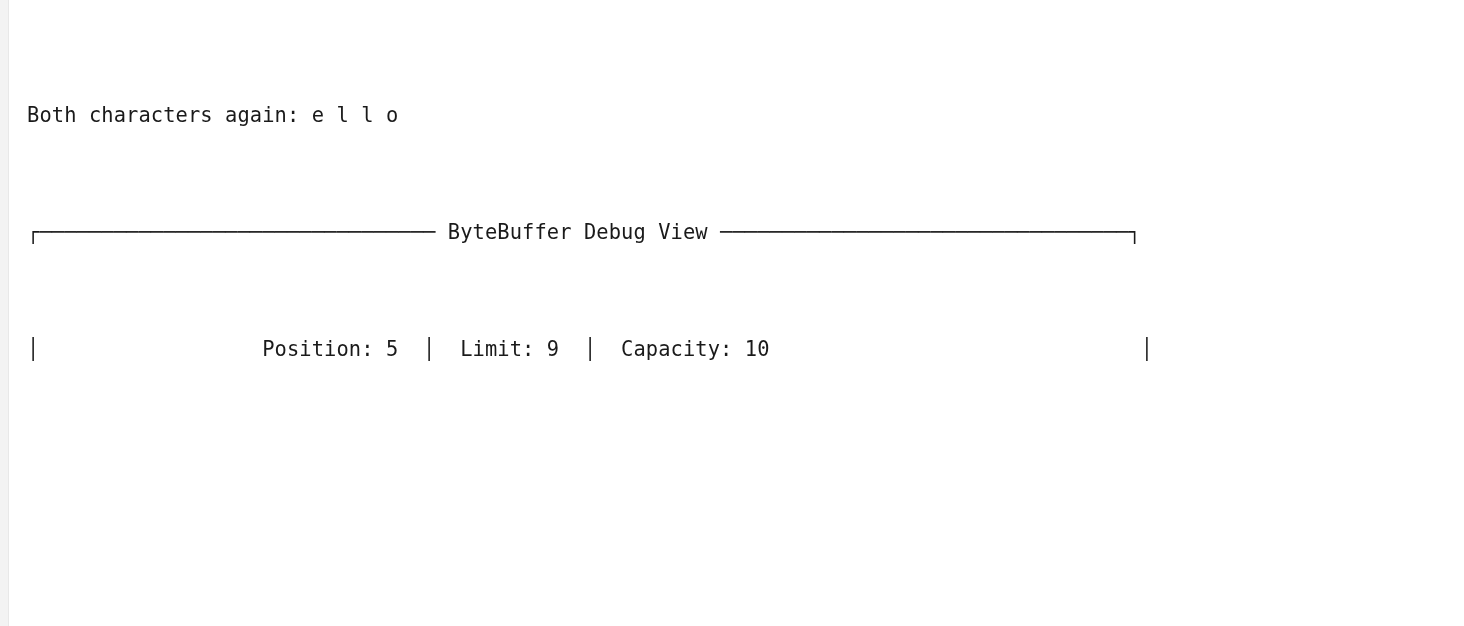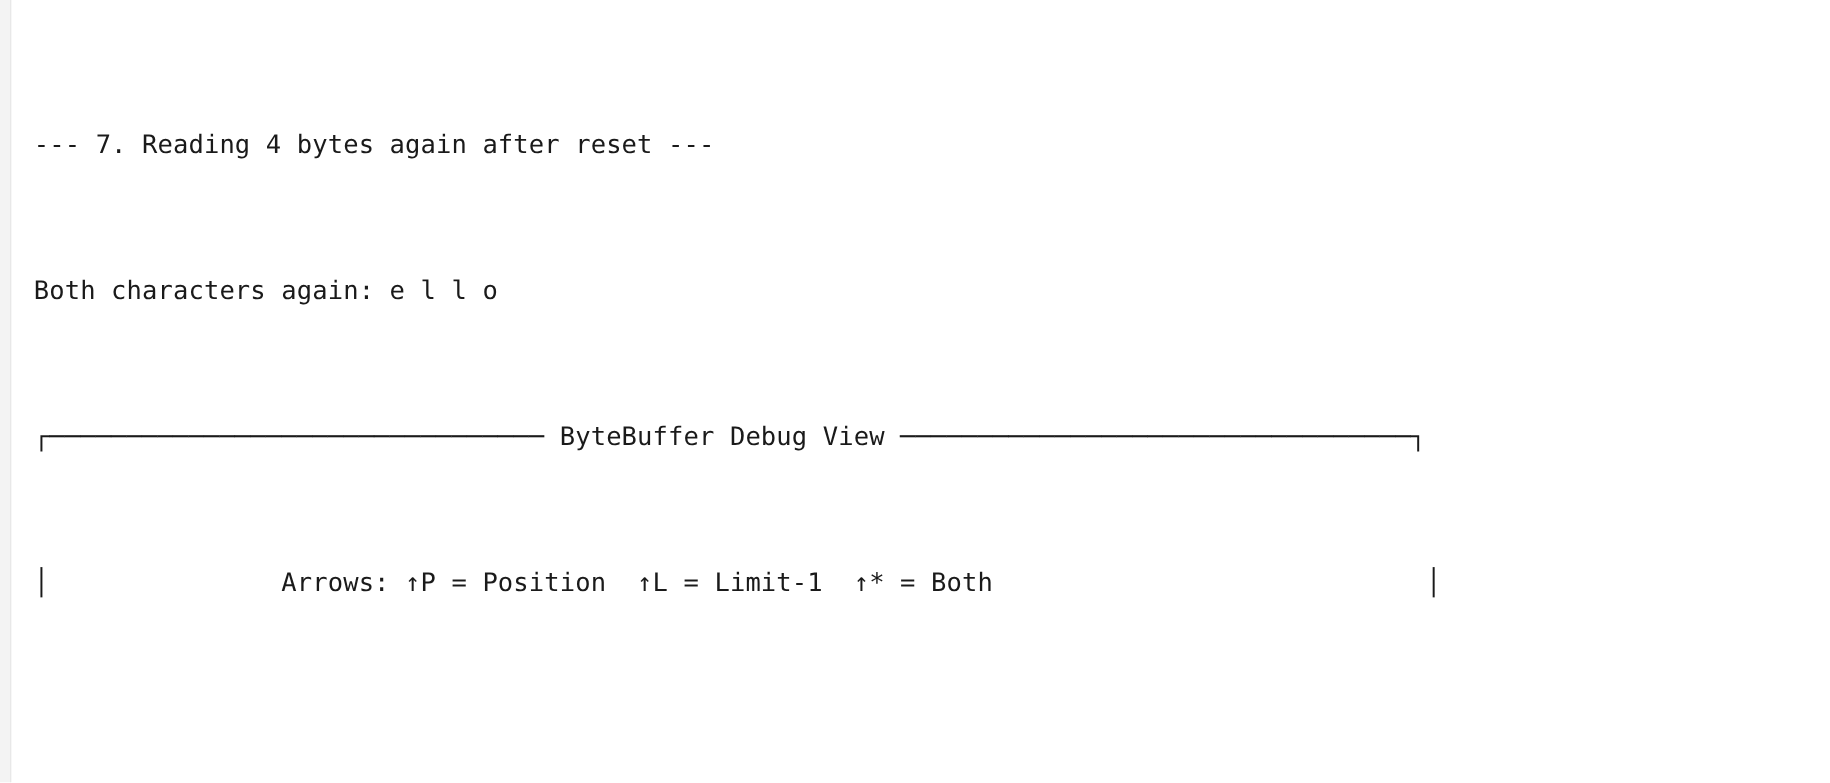--- a/index.html
+++ b/index.html
@@ -46,24 +46,23 @@
 
   
   .boxline { display: block; white-space: pre; height: 39px; }
 </style>
 </head>
 <body>
 
 <div id="gutter-strip"></div>
 
 <div id="console-output">
-  <span class="line">--- 7. Reading 4 bytes again after reset ---</span>
   <span class="line">Both characters again: e l l o</span>
   <span class="boxline">┌──────────────────────────────── ByteBuffer Debug View ─────────────────────────────────┐</span>
-  <span class="boxline">│               Arrows: ↑P = Position  ↑L = Limit-1  ↑* = Both                            │</span>
+  <span class="boxline">│                  Position: 5  │  Limit: 9  │  Capacity: 10                              │</span>
   
   
   
   
   
   
   
   
   
   

